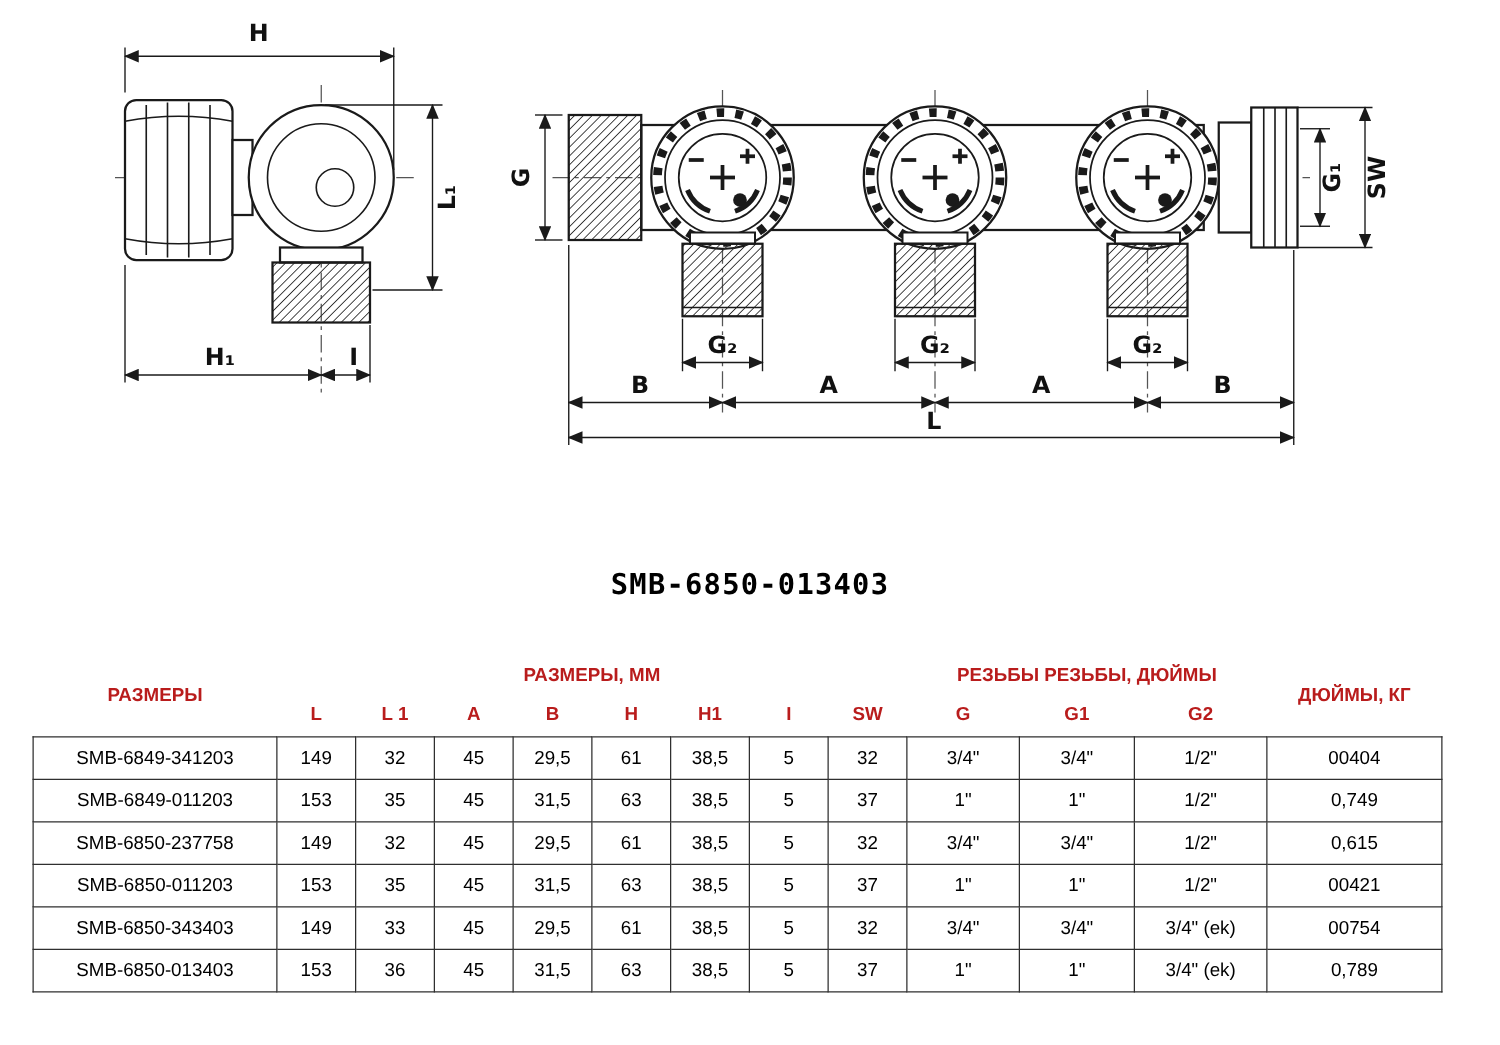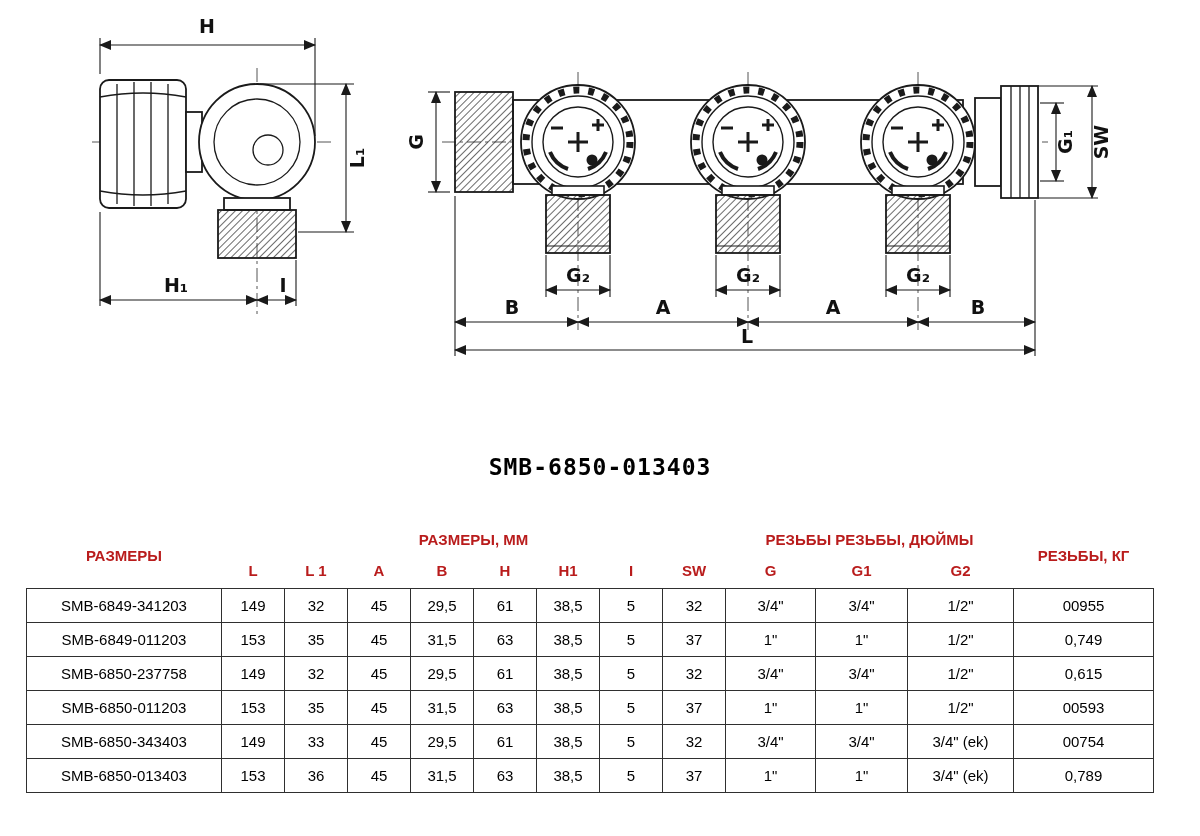--- a/index.html
+++ b/index.html
@@ -211,21 +211,21 @@
       <col style="width:90px">
         <col style="width:92px">
         <col style="width:106px">
       <col style="width:140px">
     </colgroup>
     <thead>
       <tr>
         <th rowspan="2">РАЗМЕРЫ</th>
         <th colspan="8">РАЗМЕРЫ, ММ</th>
         <th colspan="3">РЕЗЬБЫ РЕЗЬБЫ, ДЮЙМЫ</th>
-        <th rowspan="2">РЕЗЬБЫ, КГ</th>
+        <th rowspan="2">ДЮЙМЫ, КГ</th>
       </tr>
       <tr>
           <th>L</th>
           <th>L 1</th>
           <th>A</th>
           <th>B</th>
           <th>H</th>
           <th>H1</th>
           <th>I</th>
           <th>SW</th>
@@ -241,21 +241,21 @@
           <td>32</td>
           <td>45</td>
           <td>29,5</td>
           <td>61</td>
           <td>38,5</td>
           <td>5</td>
           <td>32</td>
           <td>3/4"</td>
           <td>3/4"</td>
           <td>1/2"</td>
-          <td>00955</td>
+          <td>00404</td>
         </tr>
         <tr>
           <td>SMB-6849-011203</td>
           <td>153</td>
           <td>35</td>
           <td>45</td>
           <td>31,5</td>
           <td>63</td>
           <td>38,5</td>
           <td>5</td>
@@ -286,21 +286,21 @@
           <td>35</td>
           <td>45</td>
           <td>31,5</td>
           <td>63</td>
           <td>38,5</td>
           <td>5</td>
           <td>37</td>
           <td>1"</td>
           <td>1"</td>
           <td>1/2"</td>
-          <td>00593</td>
+          <td>00421</td>
         </tr>
         <tr>
           <td>SMB-6850-343403</td>
           <td>149</td>
           <td>33</td>
           <td>45</td>
           <td>29,5</td>
           <td>61</td>
           <td>38,5</td>
           <td>5</td>

